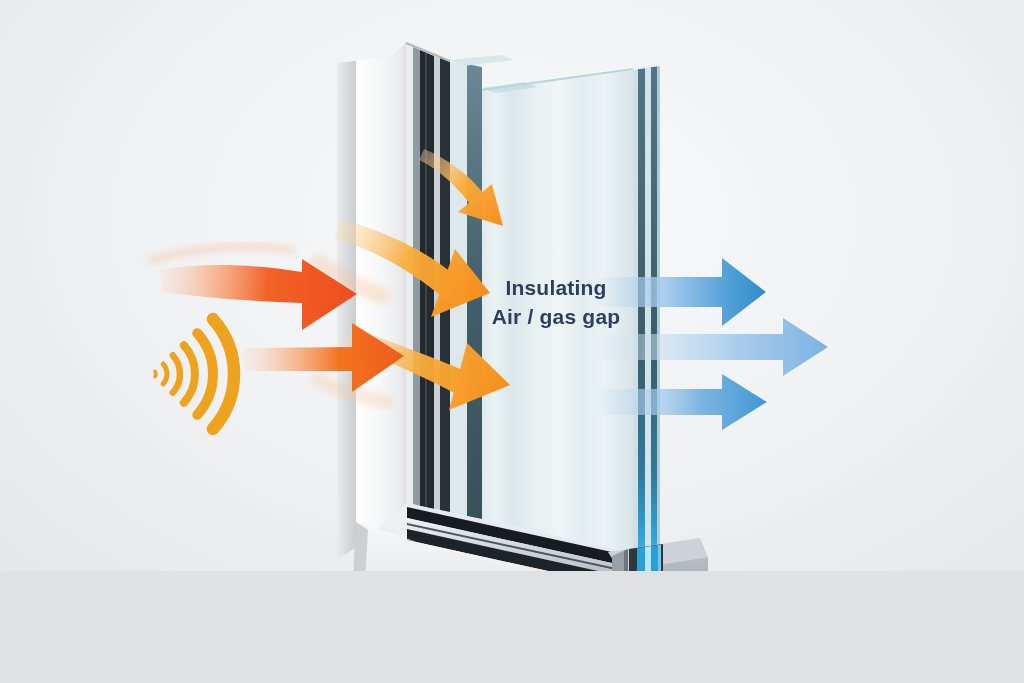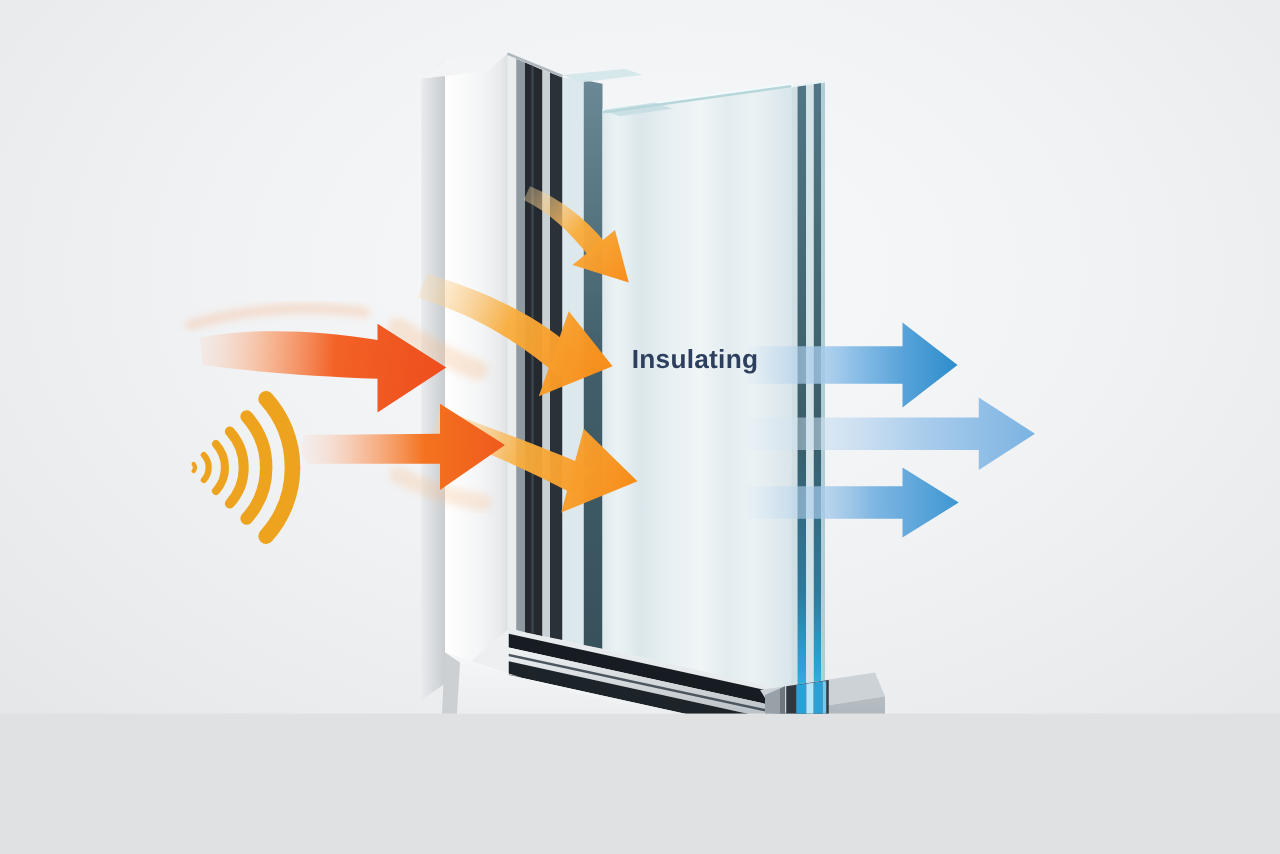--- a/index.html
+++ b/index.html
@@ -250,14 +250,15 @@
 
   <g>
     <path d="M598,277 L722,277 L722,258 L766,292 L722,326 L722,307 L598,307 Z" fill="url(#gB1)"></path>
     <path d="M598,334 L783,334 L783,318 L828,347 L783,376 L783,360 L598,360 Z" fill="url(#gB2)"></path>
     <path d="M598,389 L722,389 L722,374 L767,402 L722,430 L722,415 L598,415 Z" fill="url(#gB3)"></path>
   </g>
 </svg>
 
 <div class="label">
   <div>Insulating</div>
+  <div>Air / gas gap</div>
 </div>
 </div>
 
 </body></html>

